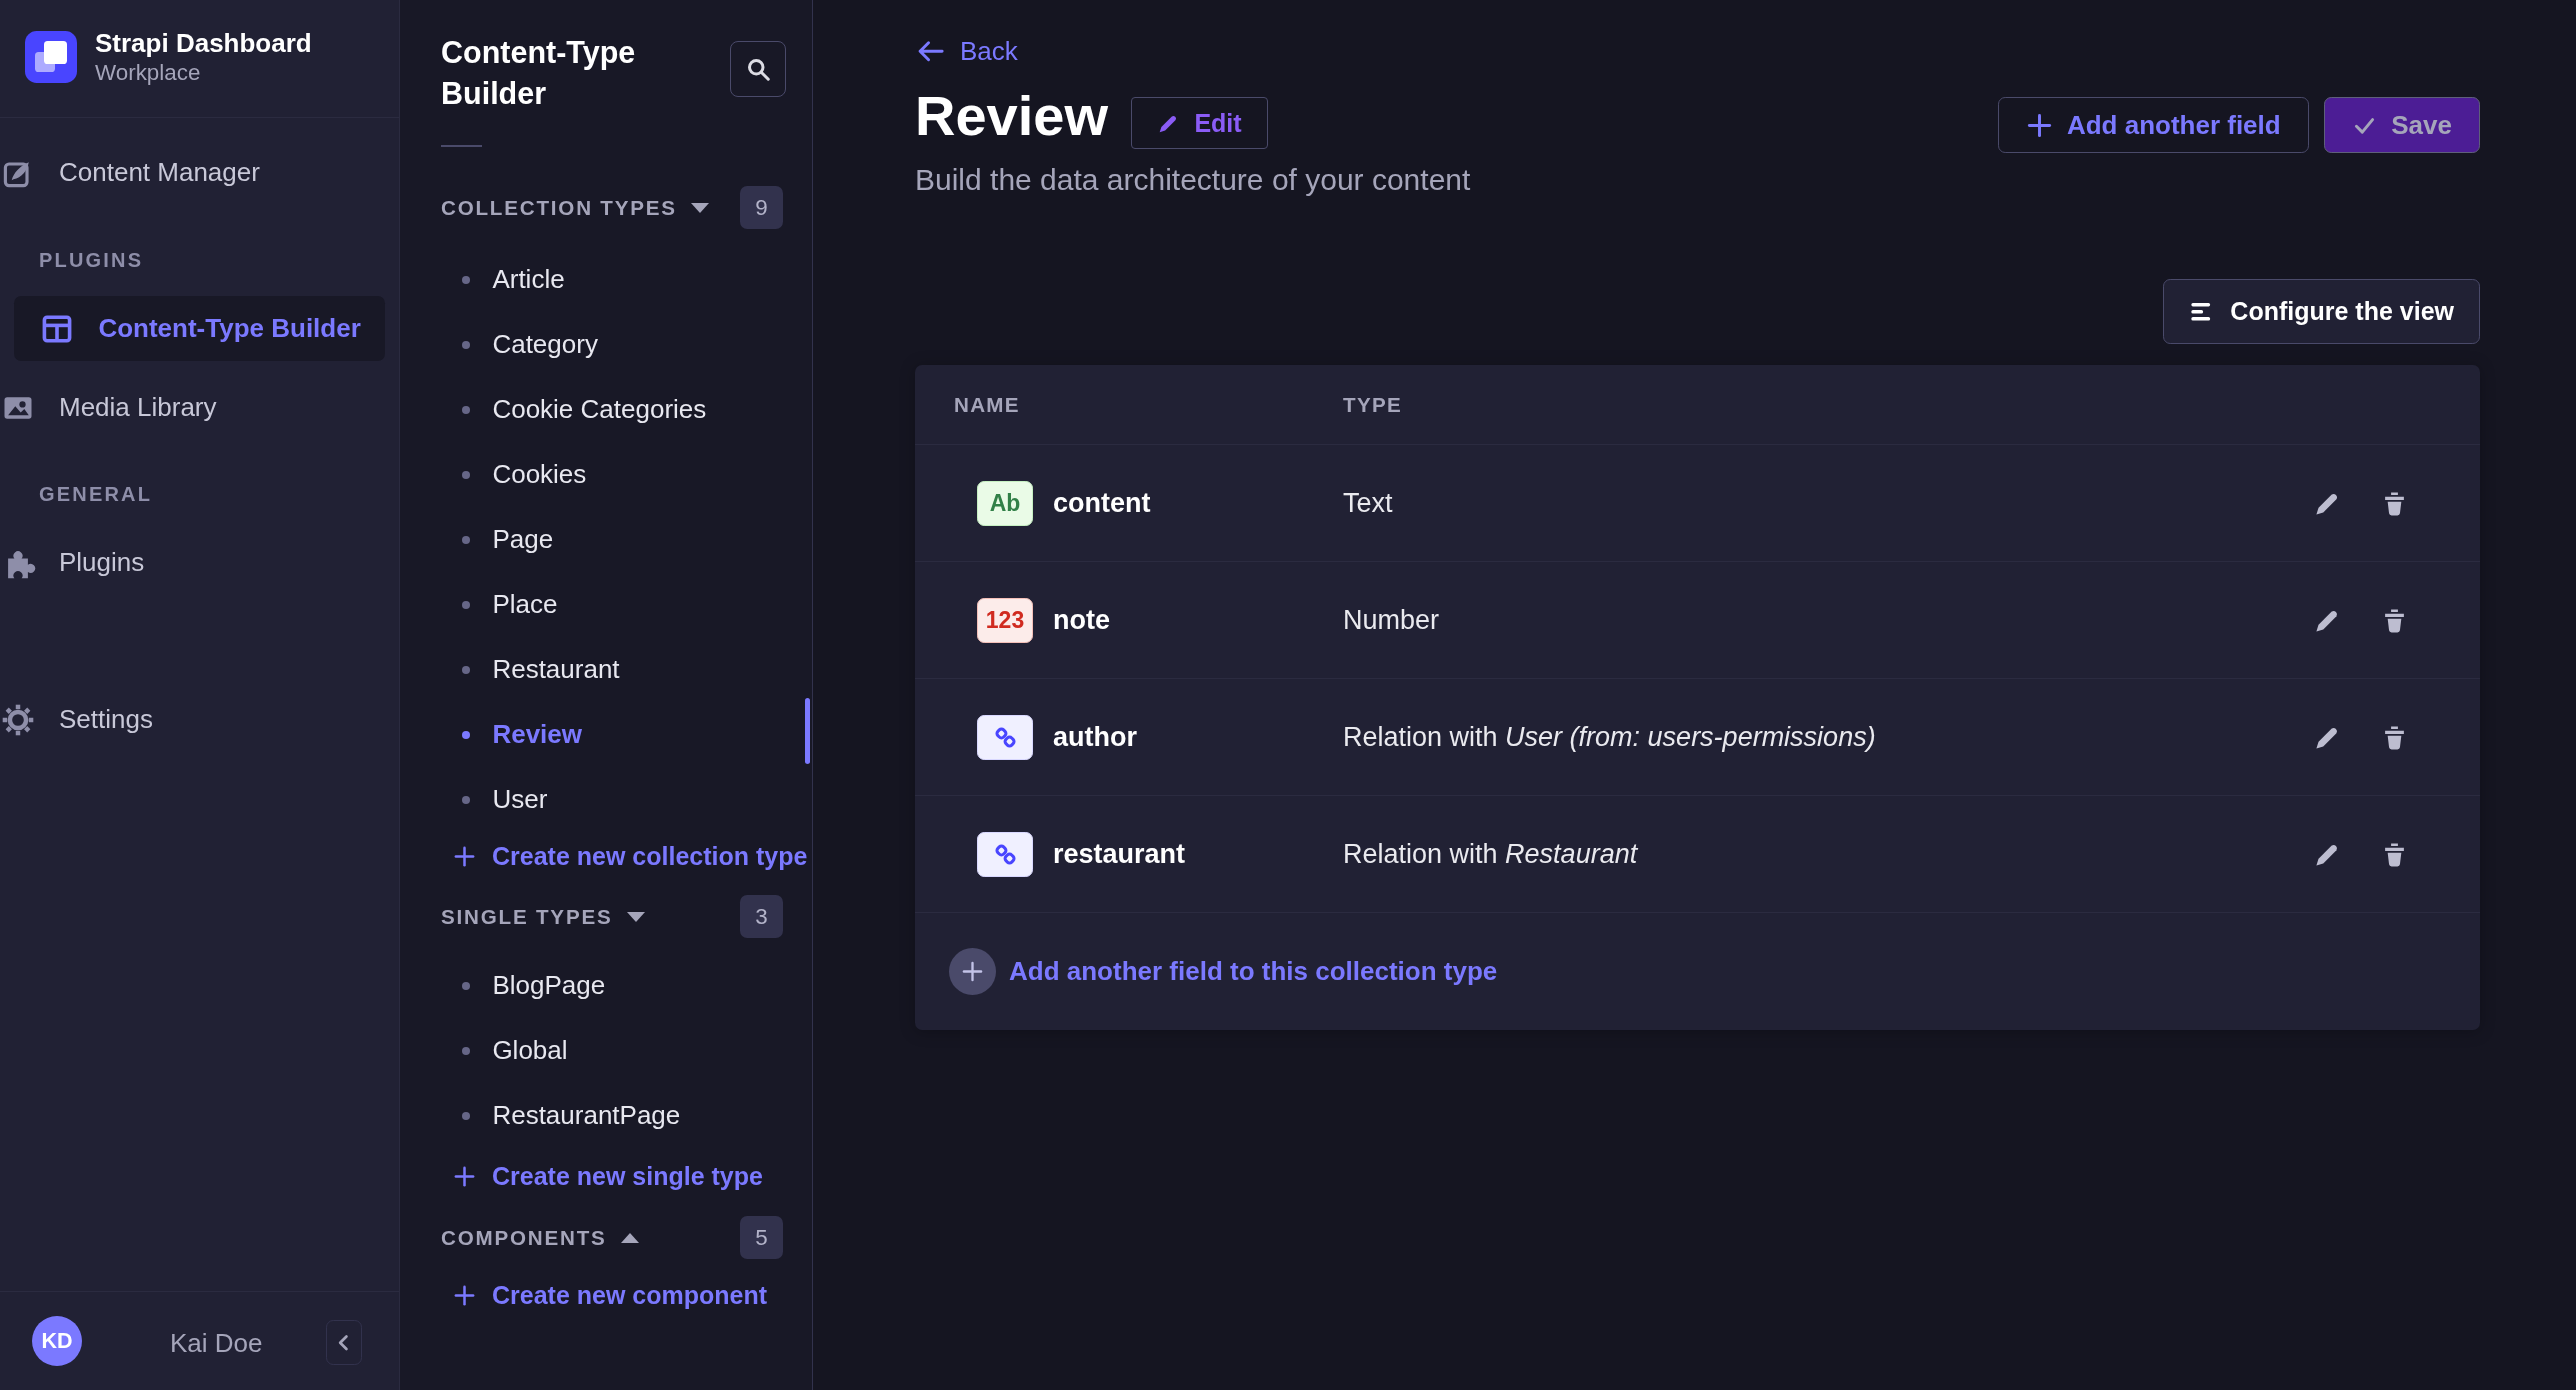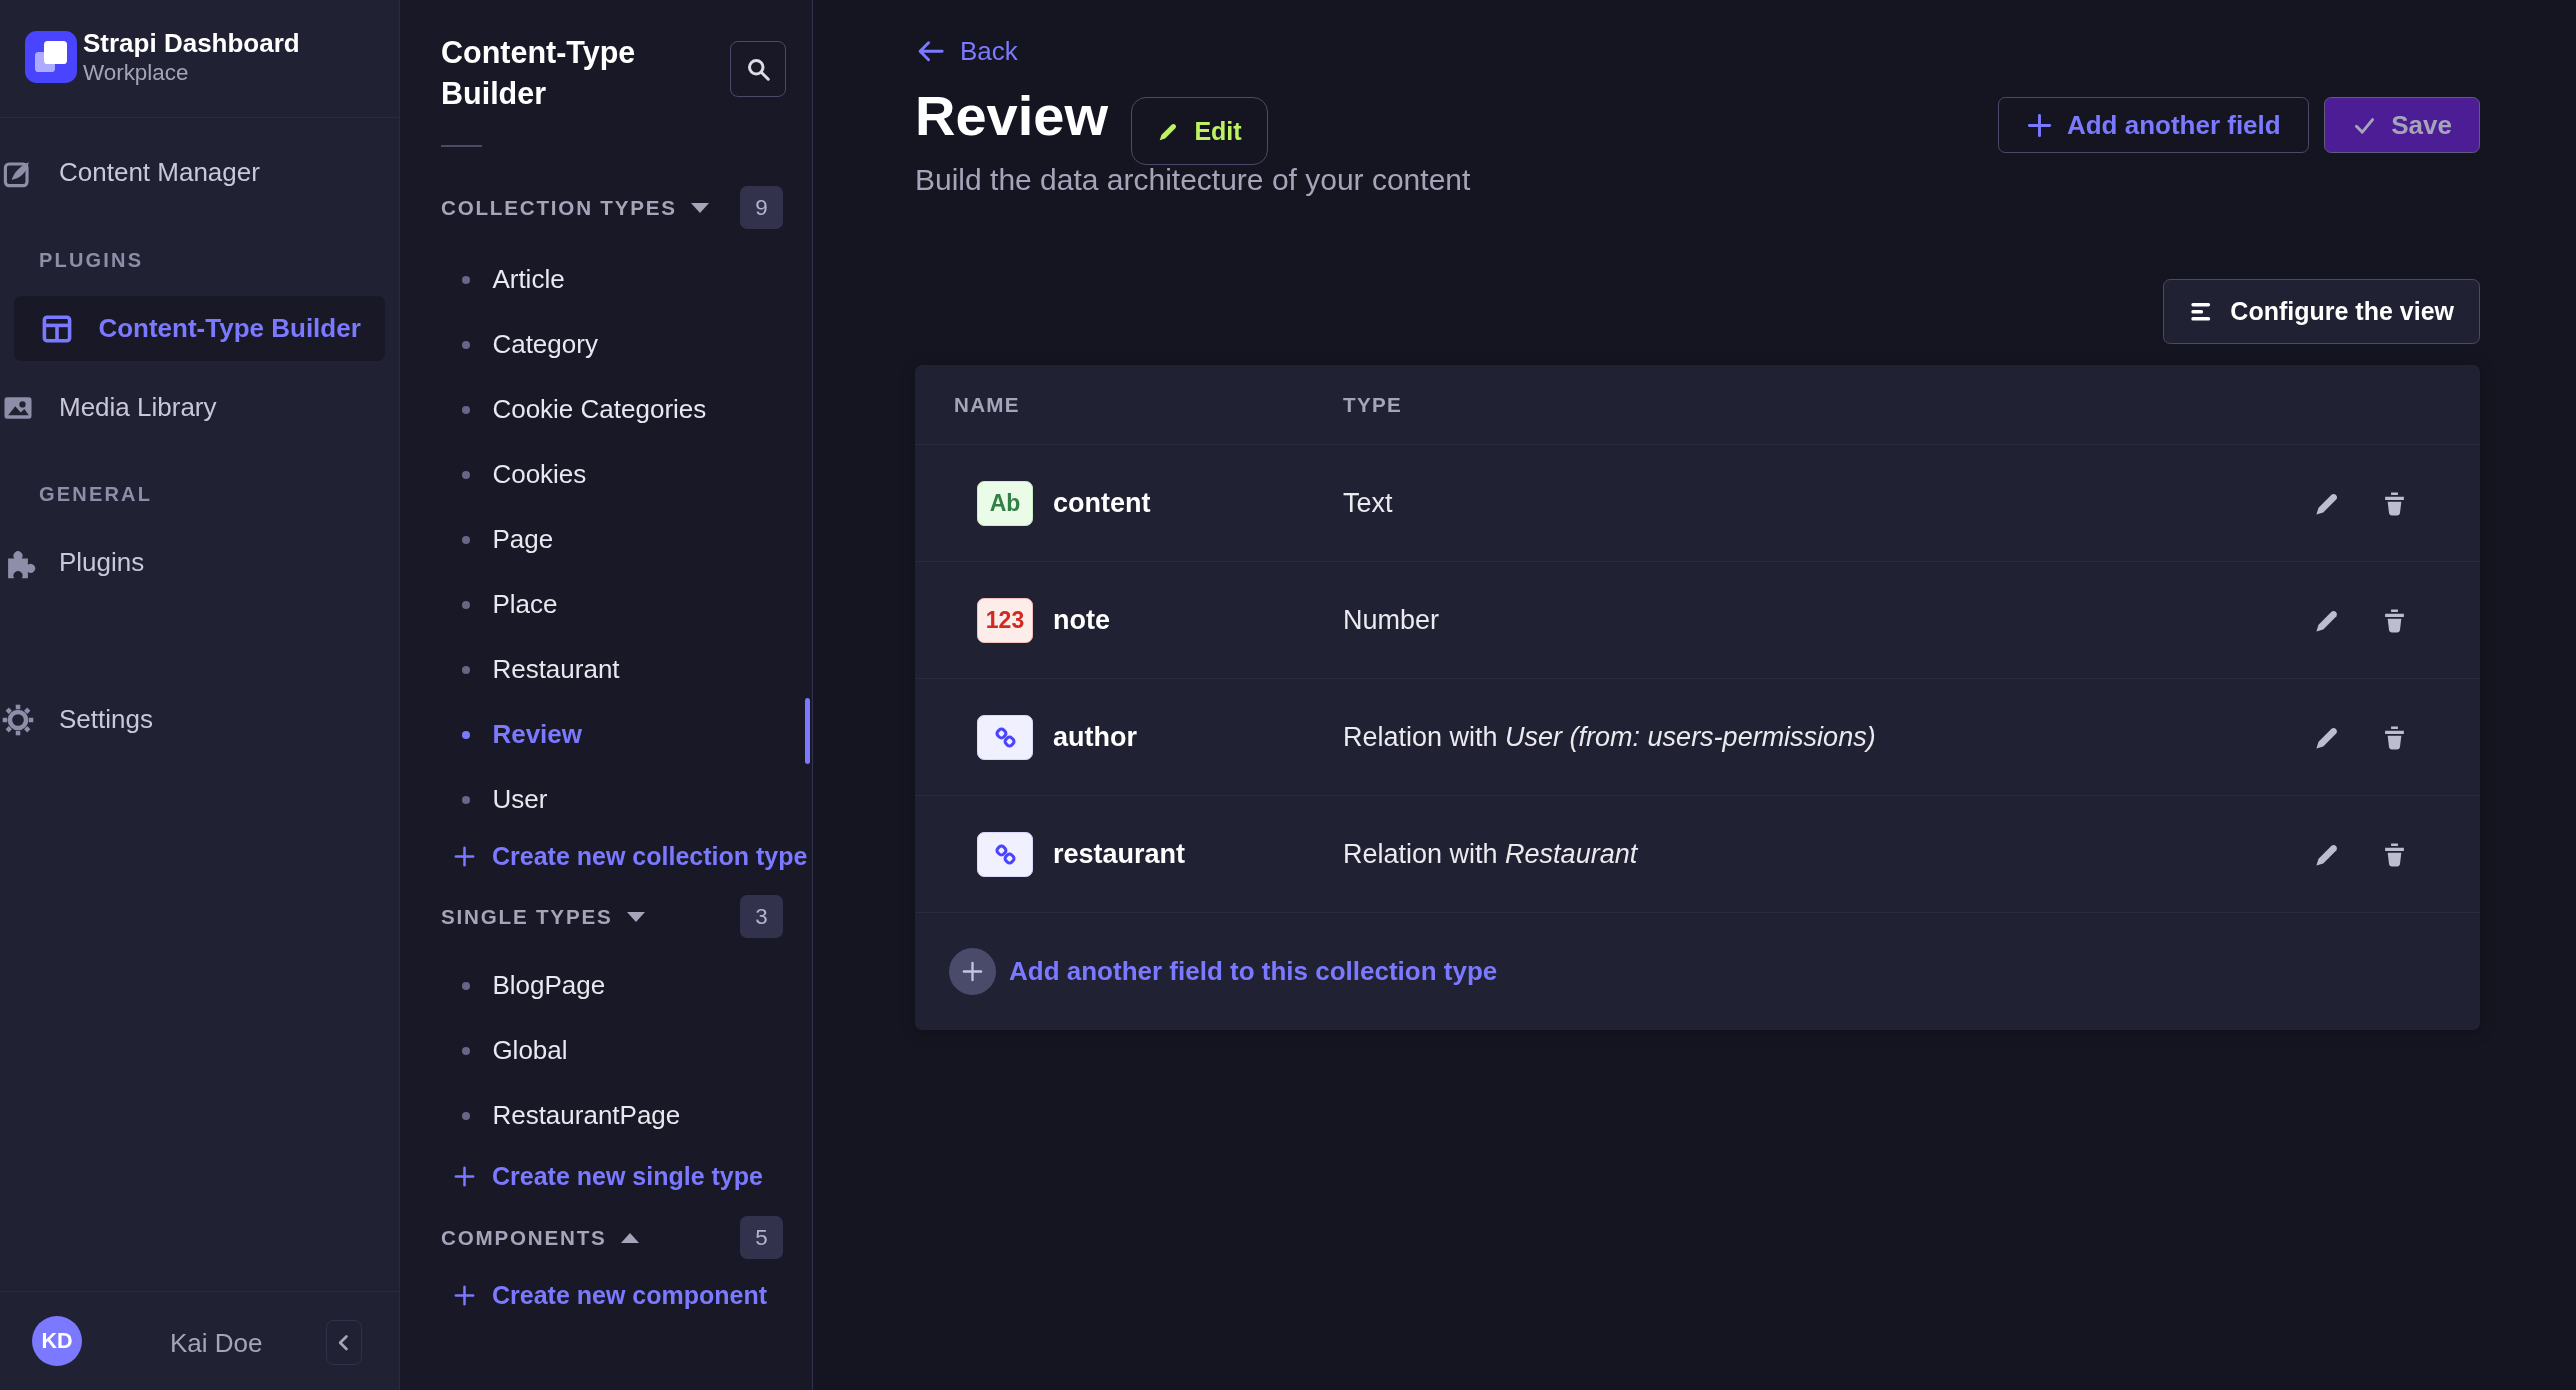--- a/index.html
+++ b/index.html
@@ -2,21 +2,21 @@
 <html style="font-size:14.4px"><head>
 <meta charset="utf-8">
 <style>
   * { margin:0; padding:0; box-sizing:border-box; }
   html,body { width:2576px; height:1390px; overflow:hidden; }
   body { font-family:"Liberation Sans", sans-serif; background:#151521; color:#fff; }
   .app { position:relative; width:2576px; height:1390px; display:flex; }
 
   
   .nav { position:relative; width:400px; flex:none; background:#212134; border-right:0.9px solid #2b2b40; }
-  .brand { position:absolute; top:27px; left:25px; display:flex; gap:6px; align-items:center; }
+  .brand { position:absolute; top:27px; left:25px; display:flex; gap:18px; align-items:center; }
   .brand-logo { width:52px; height:52px; border-radius:11.7px; background:#4945ff; position:relative; flex:none; }
   .brand-logo .sq1 { position:absolute; left:19px; top:10.8px; width:23px; height:23px; background:#fff; border-radius:3.6px; }
   .brand-logo .sq2 { position:absolute; left:10px; top:21.5px; width:20px; height:20px; background:rgba(255,255,255,.55); border-radius:3.6px; }
   .brand-title { font-size:26px; font-weight:bold; color:#fff; line-height:32px; }
   .brand-sub { font-size:22.4px; color:#a5a5ba; line-height:27px; }
   .nav-divider { position:absolute; top:117px; left:0; right:0; height:0.9px; background:#2b2b40; }
   .nav-item { position:absolute; left:0; right:0; height:61px; display:flex; align-items:center; gap:23px; font-size:26px; color:#c8c8d8; cursor:pointer; }
   .nav-item svg { color:#8e8ea9; flex:none; }
   .nav-item.active { left:14.4px; right:14.4px; padding-left:25px; height:65px; background:#181826; border-radius:7.2px; color:#7b79ff; font-weight:bold; }
   .nav-item.active svg { color:#7b79ff; }
@@ -42,21 +42,21 @@
   .list-label { margin-left:22.4px; font-size:26px; color:#e8e8f0; }
   .list-item.active .bullet { background:#7b79ff; }
   .list-item.active .list-label { color:#7b79ff; font-weight:bold; }
   .create-link { position:absolute; left:0; right:0; height:56px; display:flex; align-items:center; padding-left:53px; gap:16px; color:#7b79ff; font-size:25px; font-weight:bold; cursor:pointer; }
   .scroll-thumb { position:absolute; right:1.8px; top:698px; width:5.4px; height:66px; background:#7b79ff; border-radius:2.7px; }
 
   
   .main { position:relative; flex:1; background:#151521; }
   .back-link { position:absolute; top:36px; left:102px; display:flex; gap:14.4px; color:#7b79ff; font-size:26px; cursor:pointer; }
   .page-title { position:absolute; top:83px; left:102px; font-size:56px; font-weight:bold; color:#fff; }
-  .edit-btn { position:absolute; top:97px; left:318px; height:68px; padding:0 25px; display:flex; align-items:center; gap:14.4px; border:0.9px solid #4a4a6a; border-radius:15px; background:transparent; color:#bef264; font-size:25px; font-weight:bold; cursor:pointer; }
+  .edit-btn { position:absolute; top:97px; left:318px; height:52px; padding:0 25px; display:flex; align-items:center; gap:14.4px; border:0.9px solid #4a4a6a; border-radius:4px; background:transparent; color:#8b5cf6; font-size:25px; font-weight:bold; cursor:pointer; }
   .header-actions { position:absolute; top:97px; right:96px; display:flex; gap:15.2px; }
   .btn { height:56px; display:flex; align-items:center; gap:14.4px; border-radius:7.2px; font-size:26px; font-weight:bold; cursor:pointer; }
   .btn-outline-purple { padding:0 27px; border:0.9px solid #4a4a6a; background:transparent; color:#7b79ff; }
   .btn-save { padding:0 27px; background:#4c1d95; border:0.9px solid #5f5f7a; color:#a5a5ba; }
   .page-subtitle { position:absolute; top:163px; left:102px; font-size:30px; color:#a5a5ba; }
   .configure-btn { position:absolute; top:279px; right:96px; height:65px; padding:0 25px; display:flex; align-items:center; gap:16px; border:0.9px solid #4a4a6a; border-radius:7.2px; background:#212134; color:#fff; font-size:25px; font-weight:bold; cursor:pointer; }
 
   
   .card { position:absolute; top:365px; left:102px; width:1565px; background:#212134; border-radius:7.2px; box-shadow:0 1.8px 14.4px rgba(0,0,0,.25); }
   .t-head { display:grid; grid-template-columns:389px 1fr 158px; align-items:center; height:79px; padding:0 39px; }

